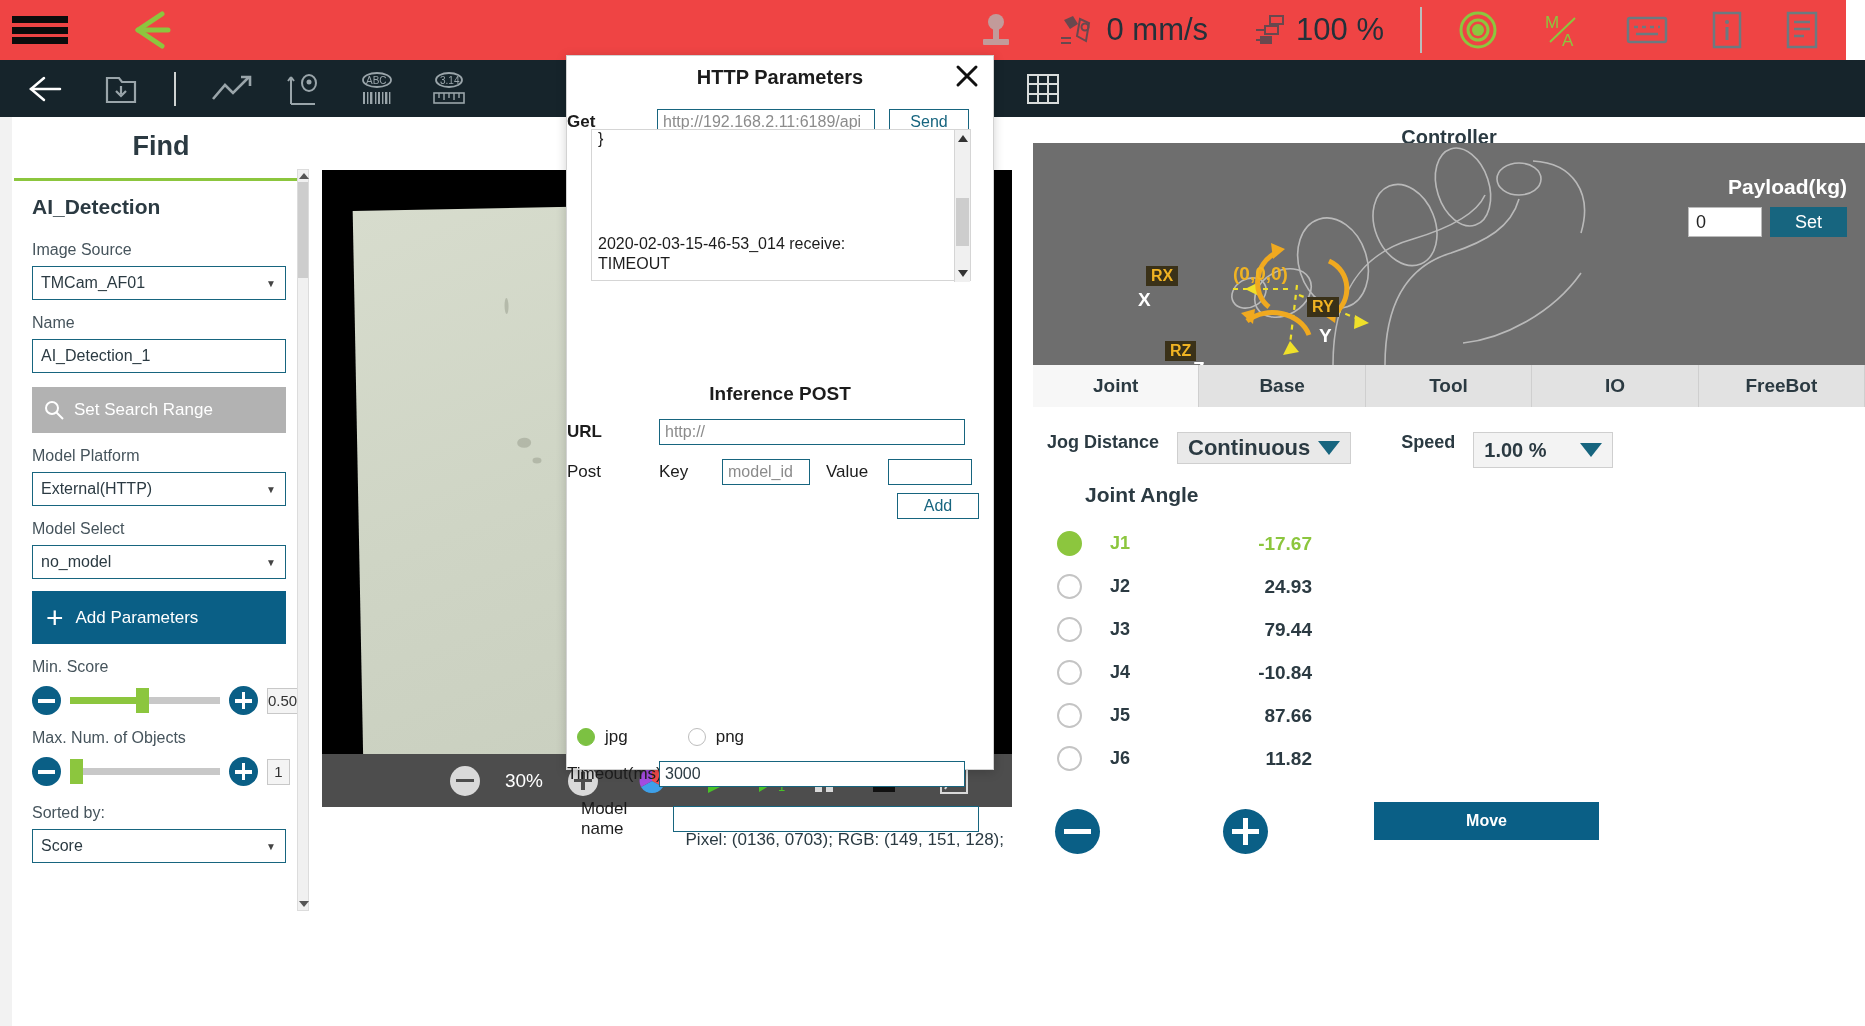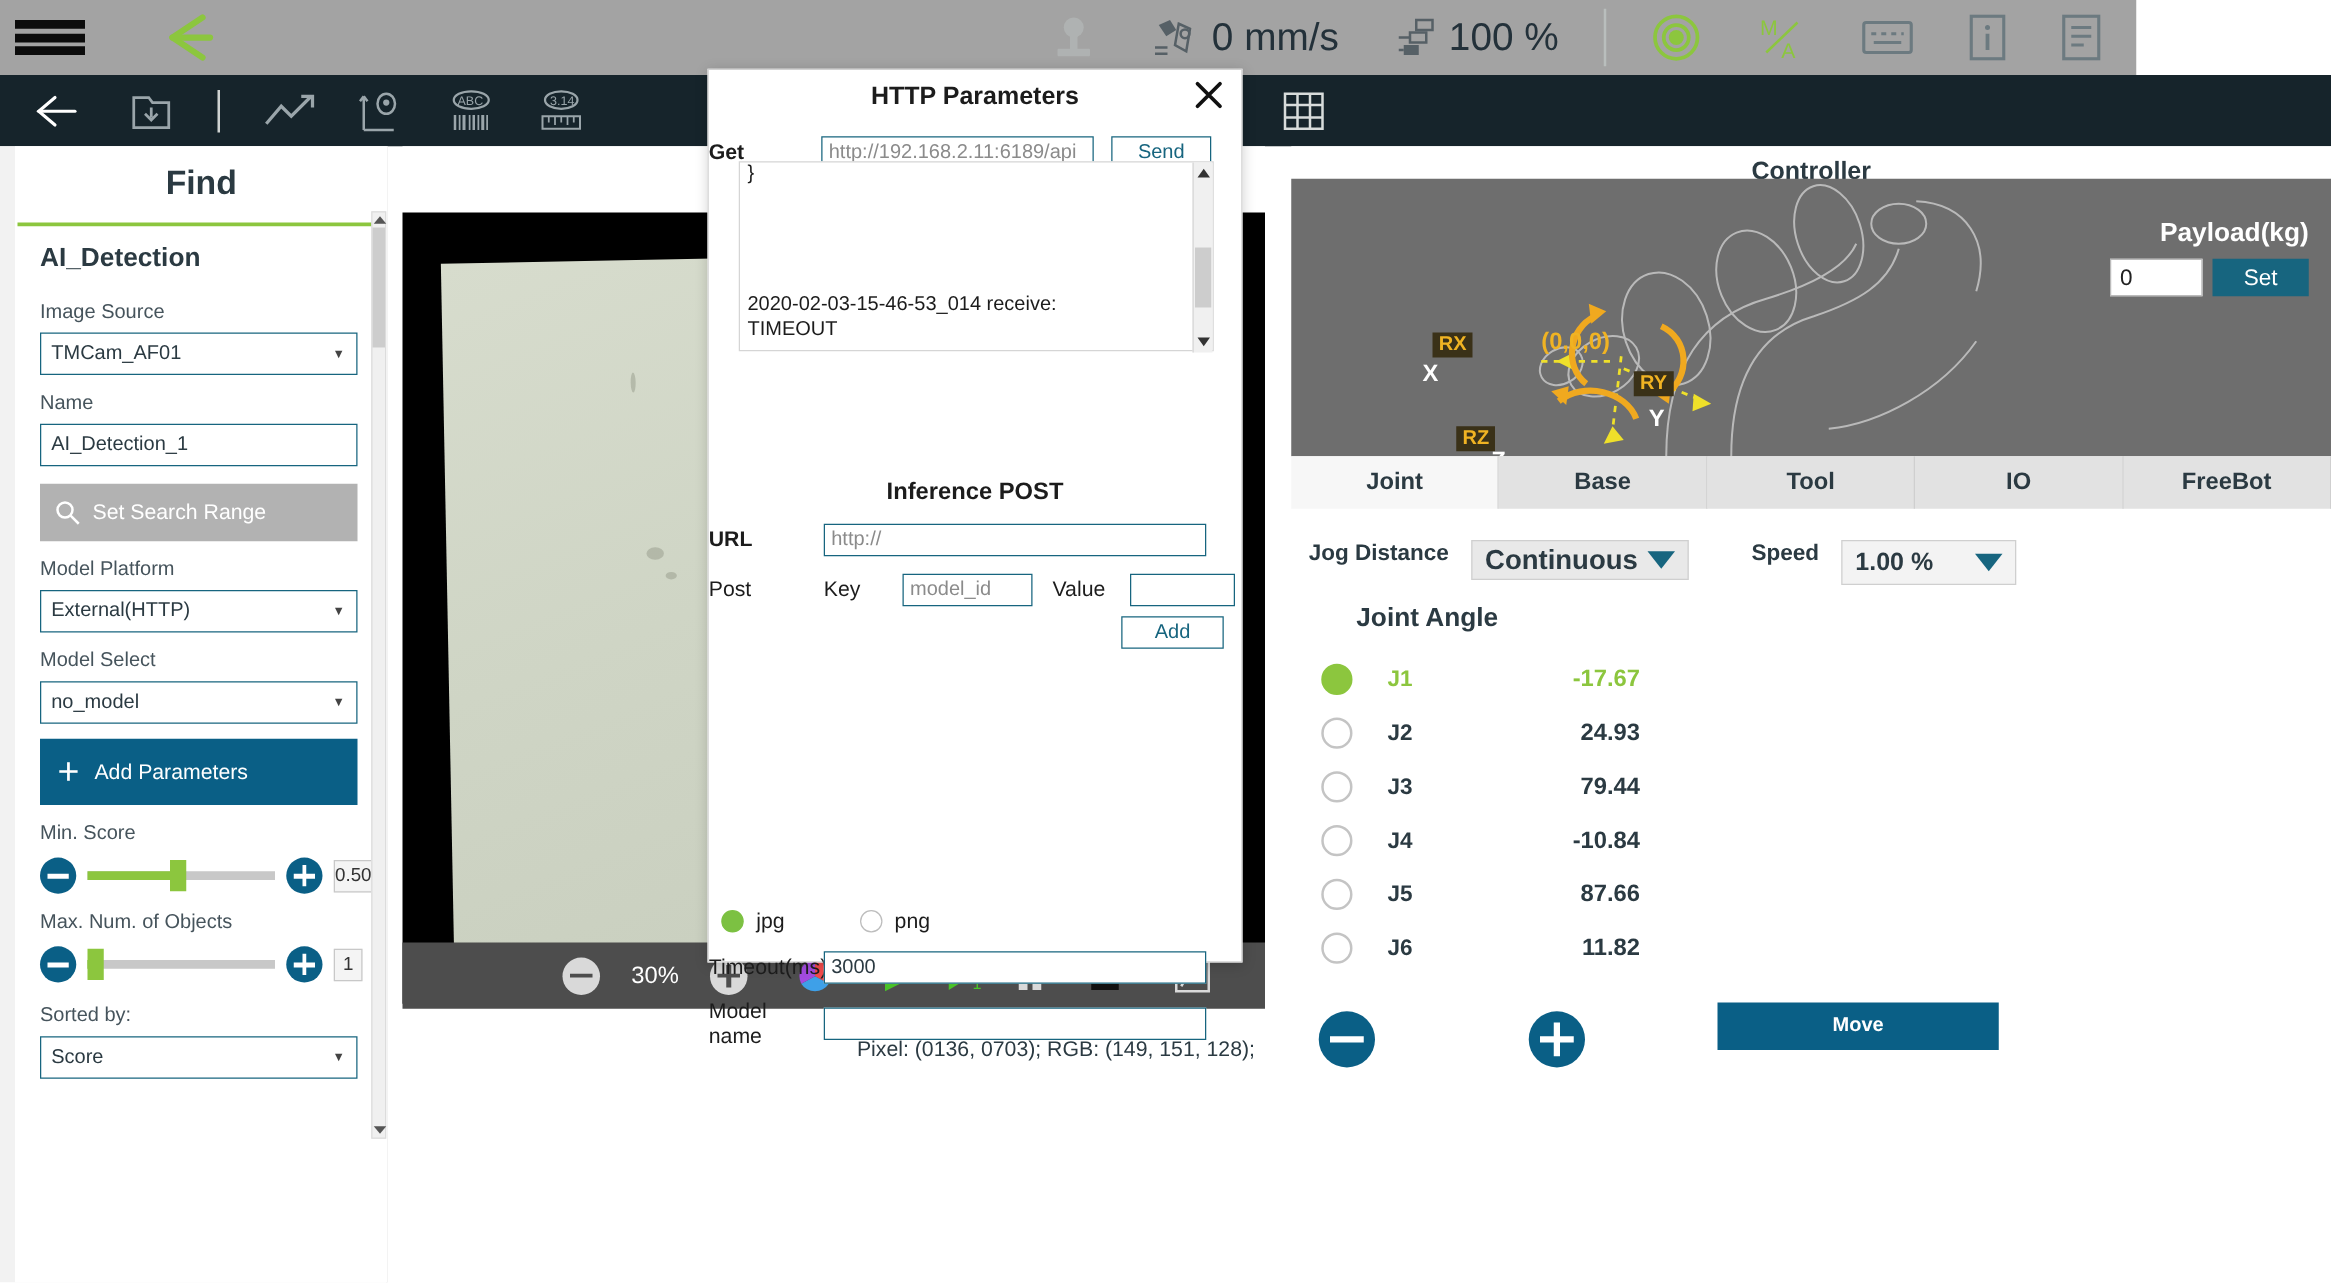--- a/index.html
+++ b/index.html
@@ -5,22 +5,22 @@
   * { box-sizing: border-box; margin: 0; padding: 0; }
   html, body {
     width: 1865px; height: 1026px;
     font-family: "Liberation Sans", sans-serif;
     background: #ffffff; overflow: hidden;
   }
   #root { position: relative; width: 1865px; height: 1026px; }
 
   
   .topbar {
-    position: absolute; left: 0; top: 0; width: 1709px; height: 60px;
-    background: #a3a3a3; display: flex; align-items: center;
+    position: absolute; left: 0; top: 0; width: 1846px; height: 60px;
+    background: #ef4444; display: flex; align-items: center;
   }
   .hamburger { width: 56px; height: 40px; margin-left: 12px; display: flex;
     flex-direction: column; justify-content: space-between; padding: 6px 0; cursor: pointer; }
   .hamburger span { display: block; height: 7px; background: #0c0c0c; width: 56px; }
   .back-arrow-green { margin-left: 60px; width: 56px; height: 44px; position: relative; cursor: pointer; }
   .topbar-spacer { flex: 1; }
   .tb-item { display: flex; align-items: center; gap: 8px; color: #23313a;
     font-size: 31px; }
   .tb-icon { opacity: .75; }
   .tb-divider { width: 2px; height: 46px; background: #b9bebd; margin: 0 36px; }
@@ -625,21 +625,21 @@
     <div class="sec-title" style="margin-top:248px;">Inference POST</div>
 
     <div class="m-row" style="margin-top:14px;">
       <span class="m-lbl" style="width:92px;">URL</span>
       <div class="m-input ph" style="width:306px;">http://</div>
     </div>
 
     <div class="m-row" style="margin-top:14px;">
       <span class="m-lbl norm" style="width:92px;">Post</span>
       <span class="m-lbl norm" style="width:63px;">Key</span>
-      <div class="m-input ph" style="width:104px;">model_id</div>
+      <div class="m-input ph" style="width:88px;">model_id</div>
       <span class="m-lbl norm" style="width:62px;margin-left:16px;">Value</span>
       <div class="m-input" style="width:84px;"></div>
     </div>
 
     <div class="m-row" style="margin-top:8px;justify-content:flex-end;padding-right:14px;">
       <div class="m-btn" style="width:82px;">Add</div>
     </div>
 
     <div class="m-row" style="margin-top:208px;">
       <div class="radio-sm sel" style="margin-left:10px;"></div>
@@ -647,19 +647,19 @@
       <div class="radio-sm" style="margin-left:60px;"></div>
       <span class="m-lbl norm" style="margin-left:10px;">png</span>
     </div>
 
     <div class="m-row" style="margin-top:14px;">
       <span class="m-lbl norm" style="width:92px;">Timeout(ms)</span>
       <div class="m-input" style="width:306px;">3000</div>
     </div>
 
     <div class="m-row" style="margin-top:12px;">
-      <span class="m-lbl norm" style="width:92px;">Model name</span>
+      <span class="m-lbl norm" style="width:92px;margin-left:14px;">Model name</span>
       <div class="m-input" style="width:306px;"></div>
     </div>
 
   </div>
 
 </div>
 
 </body></html>

